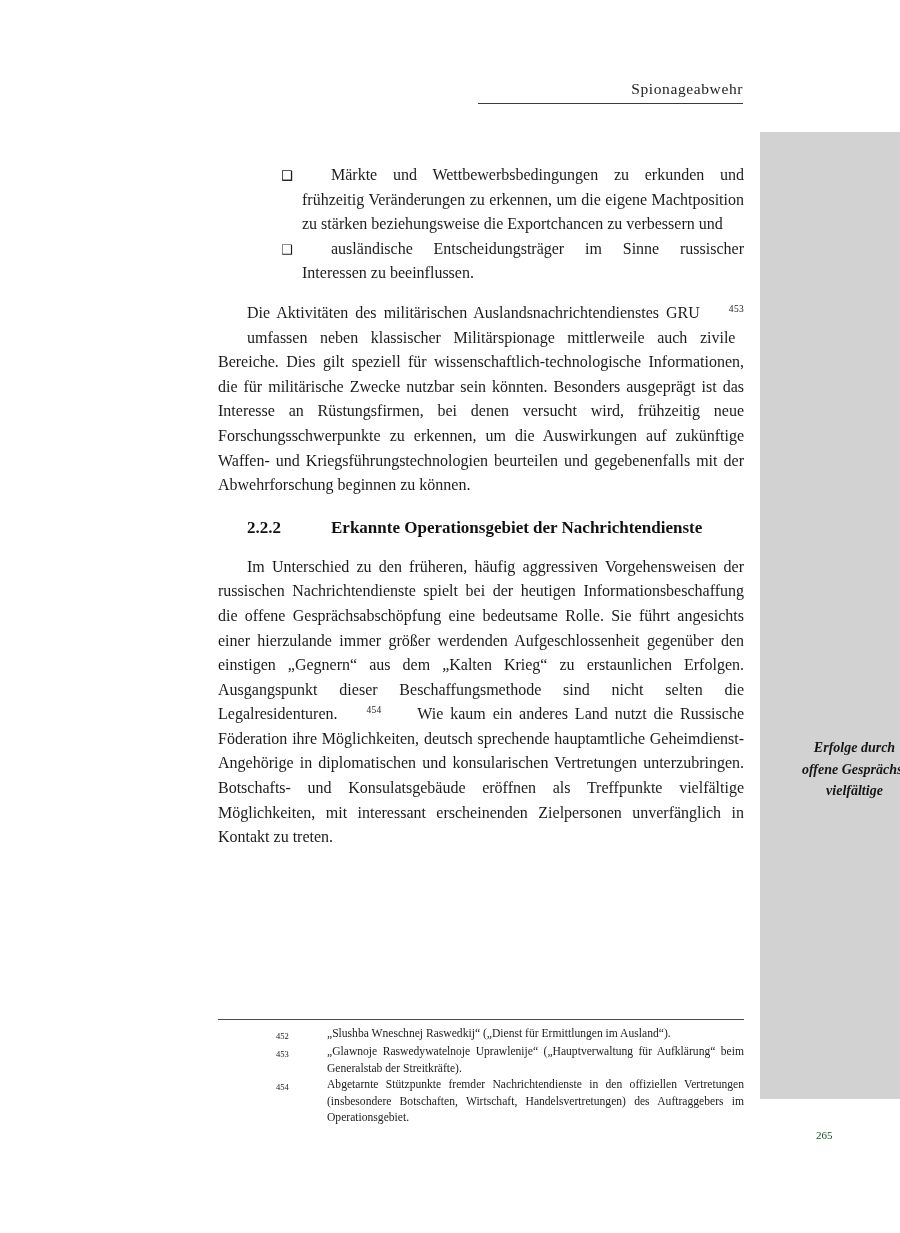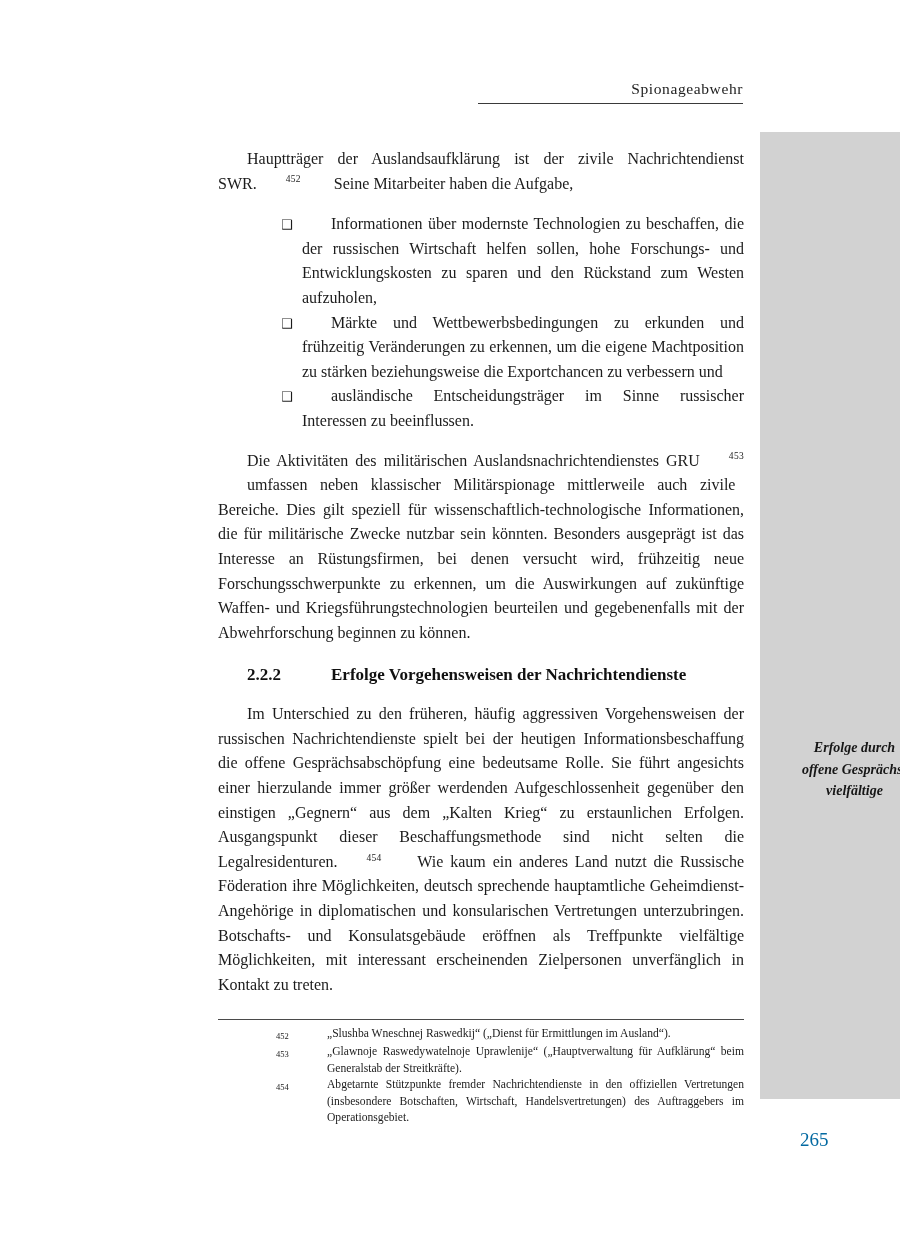--- a/index.html
+++ b/index.html
@@ -54,60 +54,58 @@
 
   
   .footnotes {
     position: absolute; top: 1019px; left: 160px; width: 526px;
     border-top: 1px solid #4a4a4a; padding-top: 6px;
   }
   .footnote { display: flex; font-size: 11.6px; line-height: 16.4px; text-align: justify; }
   .fn-num { flex: 0 0 22px; width: 22px; font-size: 8.5px; padding-top: 2px; }
   .fn-text { flex: 1; }
 
-  .page-number { position: absolute; top: 1129px; left: 742px; font-size: 19px; color: #0369a1; }
+  .page-number { position: absolute; top: 1129px; left: 758px; font-size: 11px; color: #14532d; }
 </style>
 </head>
 <body>
 
 <div class="page">
 
   <div class="running-head">Spionageabwehr</div>
   <div class="head-rule"></div>
 
   <div class="sidebar-panel"></div>
 
   <div class="margin-note">
     <span>Erfolge durch</span>
     <span>offene Gesprächs-</span>
     <span>vielfältige</span>
   </div>
 
   <div class="main-col">
 
-    <p class="para"><span>Hauptträger der Auslandsaufklärung ist der zivile Nachrichtendienst SWR.</span><sup class="ref">452</sup><span> Seine Mitarbeiter haben die Aufgabe,</span></p>
 
     <ul class="bullet-list">
       <li class="bullet-item">
         <span class="bullet-glyph">❑</span>
-        <span>Informationen über modernste Technologien zu beschaffen, die der russischen Wirtschaft helfen sollen, hohe Forschungs- und Entwicklungskosten zu sparen und den Rückstand zum Westen aufzuholen,</span>
       </li>
       <li class="bullet-item">
         <span class="bullet-glyph">❑</span>
         <span>Märkte und Wettbewerbsbedingungen zu erkunden und frühzeitig Veränderungen zu erkennen, um die eigene Machtposition zu stärken beziehungsweise die Exportchancen zu verbessern und</span>
       </li>
       <li class="bullet-item">
         <span class="bullet-glyph">❑</span>
         <span>ausländische Entscheidungsträger im Sinne russischer Interessen zu beeinflussen.</span>
       </li>
     </ul>
 
     <p class="para"><span>Die Aktivitäten des militärischen Auslandsnachrichtendienstes GRU</span><sup class="ref">453</sup><span> umfassen neben klassischer Militärspionage mittlerweile auch zivile Bereiche. Dies gilt speziell für wissenschaftlich-technologische Informationen, die für militärische Zwecke nutzbar sein könnten. Besonders ausgeprägt ist das Interesse an Rüstungsfirmen, bei denen versucht wird, frühzeitig neue Forschungsschwerpunkte zu erkennen, um die Auswirkungen auf zukünftige Waffen- und Kriegsführungstechnologien beurteilen und gegebenenfalls mit der Abwehrforschung beginnen zu können.</span></p>
 
-    <h2 class="section-heading"><span class="heading-number">2.2.2</span><span>Erfolge Vorgehensweisen der Nachrichtendienste</span></h2>
+    <h2 class="section-heading"><span class="heading-number">2.2.2</span><span>Erkannte Operationsgebiet der Nachrichtendienste</span></h2>
 
     <p class="para"><span>Im Unterschied zu den früheren, häufig aggressiven Vorgehensweisen der russischen Nachrichtendienste spielt bei der heutigen Informationsbeschaffung die offene Gesprächsabschöpfung eine bedeutsame Rolle. Sie führt angesichts einer hierzulande immer größer werdenden Aufgeschlossenheit gegenüber den einstigen „Gegnern“ aus dem „Kalten Krieg“ zu erstaunlichen Erfolgen. Ausgangspunkt dieser Beschaffungsmethode sind nicht selten die Legalresidenturen.</span><sup class="ref">454</sup><span> Wie kaum ein anderes Land nutzt die Russische Föderation ihre Möglichkeiten, deutsch sprechende hauptamtliche Geheimdienst-Angehörige in diplomatischen und konsularischen Vertretungen unterzubringen. Botschafts- und Konsulatsgebäude eröffnen als Treffpunkte vielfältige Möglichkeiten, mit interessant erscheinenden Zielpersonen unverfänglich in Kontakt zu treten.</span></p>
 
   </div>
 
   <div class="footnotes">
     <div class="footnote">
       <span class="fn-num">452</span>
       <span class="fn-text">„Slushba Wneschnej Raswedkij“ („Dienst für Ermittlungen im Ausland“).</span>
     </div>

